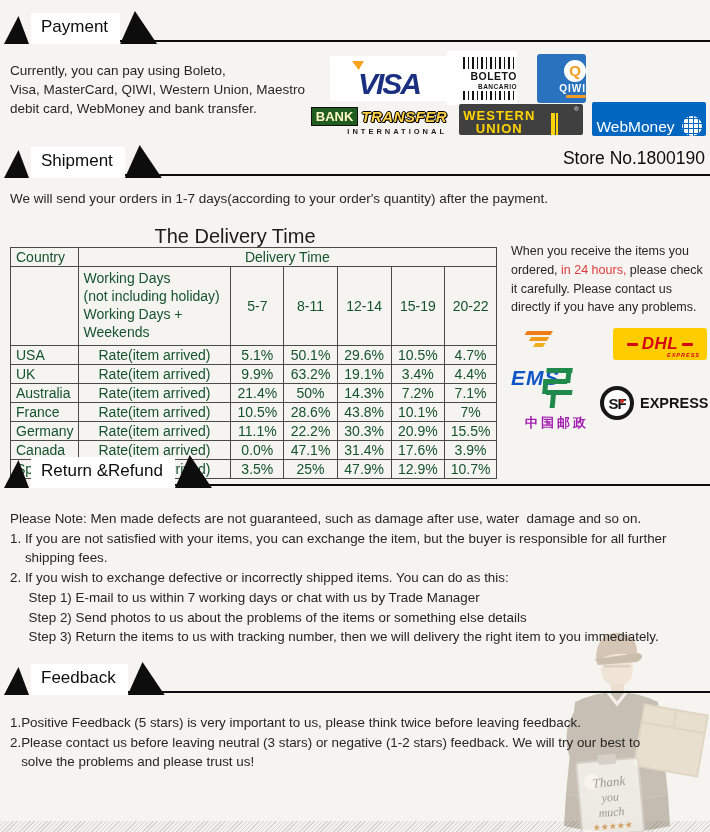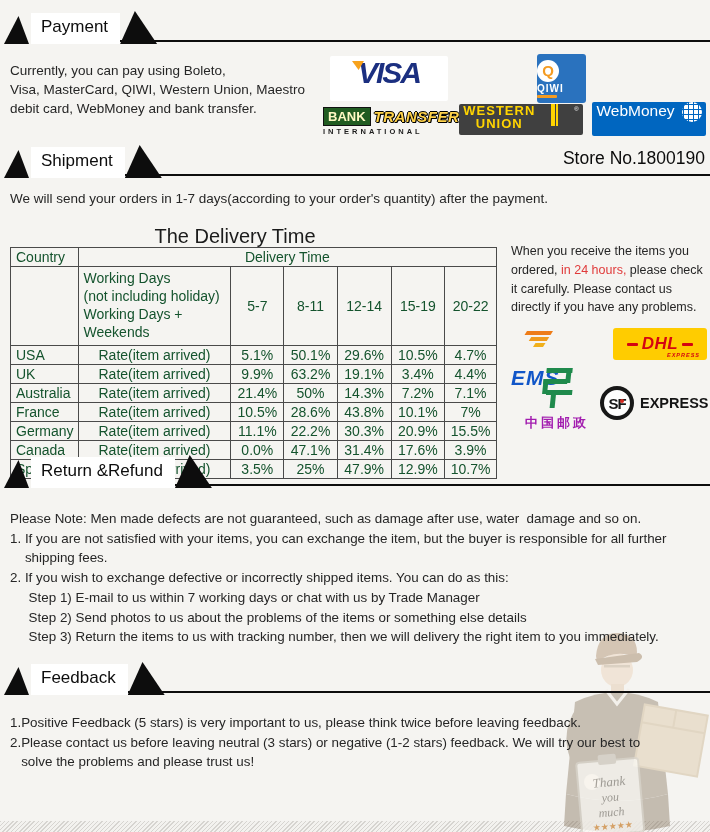--- a/index.html
+++ b/index.html
@@ -17,21 +17,21 @@
                clip-path:polygon(58% 0, 0 100%, 100% 100%); }
   .tri-right { width:37px; height:33px; background:#0d0d0d;
                clip-path:polygon(40% 0, 0 100%, 100% 100%); }
   .sec-label { background:#ffffff; font-size:17px; color:#0d0d0d; padding:4px 12px 7px 10px; }
 
   .textblock { position:absolute; white-space:pre-wrap; z-index:2; }
 
   
   #payment-body { left:10px; top:62px; width:320px; font-size:13.5px; line-height:1.4; white-space:pre-line; }
 
-  .paycard { position:absolute; background:#fff; border-radius:2px; display:flex; align-items:flex-start; justify-content:center; z-index:2; }
+  .paycard { position:absolute; background:#fff; border-radius:2px; display:flex; align-items:flex-end; justify-content:center; z-index:2; }
 
   #visa-card { left:330px; top:56px; width:118px; height:45px; }
   #visa-card .visa-word { font-size:30px; font-weight:bold; font-style:italic; color:#1b2f80; letter-spacing:-2px; }
   #visa-card .visa-flame { position:absolute; left:22px; top:5px; width:12px; height:9px; background:#f7a21c;
                            clip-path:polygon(0 0,100% 0,55% 100%); }
 
   #boleto-card { left:447px; top:51px; width:70px; height:54px; flex-direction:column; gap:1px; }
   .barcode { width:54px; height:12px;
              background:repeating-linear-gradient(90deg,#141414 0 2px,transparent 2px 5px,#141414 5px 6px,transparent 6px 9px); }
   .barcode.short { height:9px; }
@@ -144,20 +144,26 @@
 
   <div id="payment-body" class="textblock">Currently, you can pay using Boleto,
 Visa, MasterCard, QIWI, Western Union, Maestro
 debit card, WebMoney and bank transfer.</div>
 
   <div id="visa-card" class="paycard">
     <span class="visa-flame"></span>
     <span class="visa-word">VISA</span>
   </div>
 
+  <div id="boleto-card" class="paycard">
+    <span class="barcode"></span>
+    <span class="boleto-word">BOLETO</span>
+    <span class="boleto-sub">BANCARIO</span>
+    <span class="barcode short"></span>
+  </div>
 
   <div id="qiwi-card" class="paycard">
     <span class="qiwi-circle">Q</span>
     <span class="qiwi-word">QIWI</span>
     <span class="qiwi-strip"></span>
   </div>
 
 
   <div id="banktransfer-card" class="paycard">
     <span class="bt-row">

